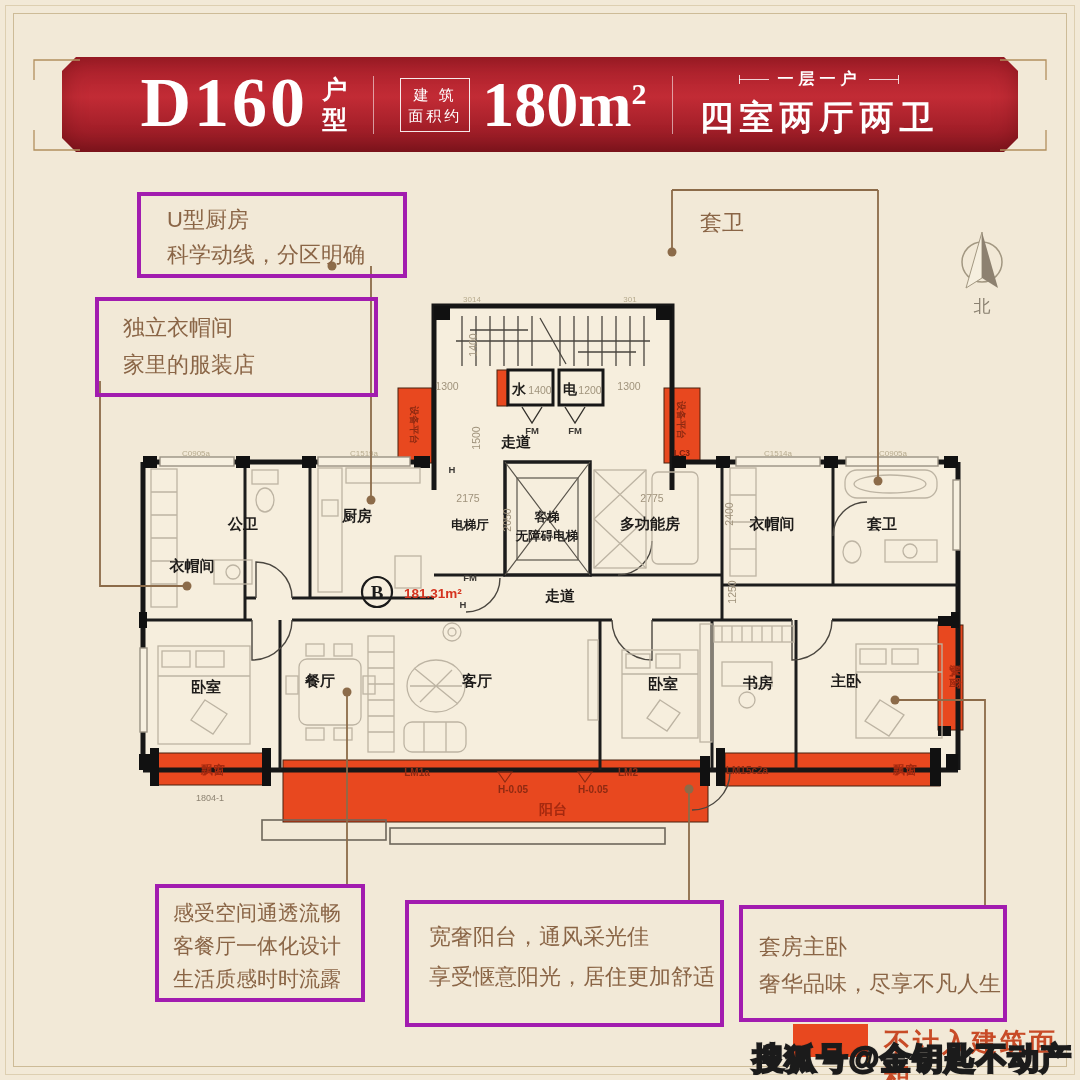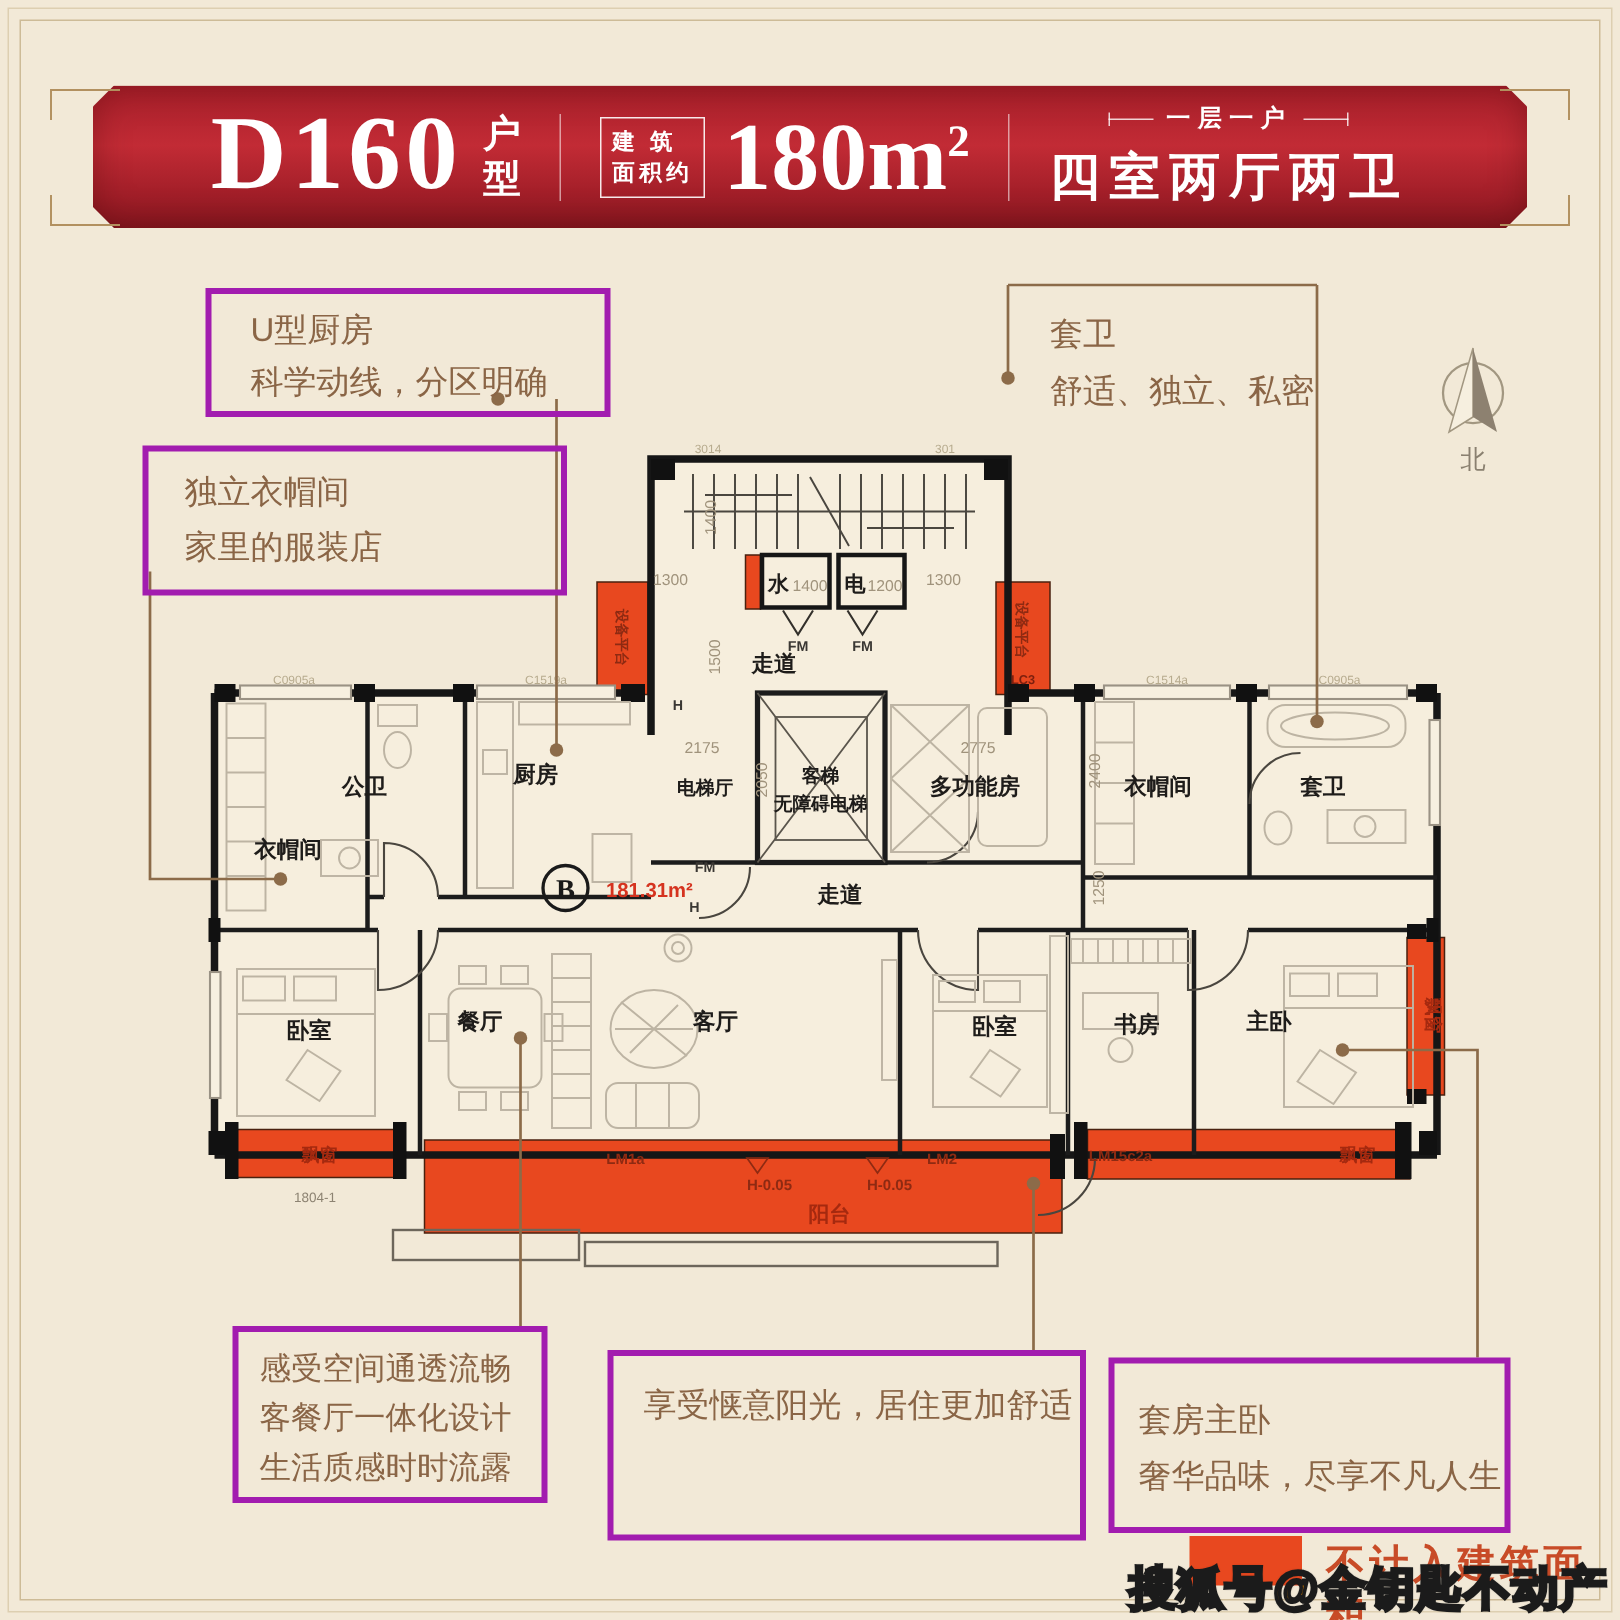--- a/index.html
+++ b/index.html
@@ -11,21 +11,21 @@
   
   .banner{position:absolute;left:62px;top:57px;width:956px;height:95px;
     background:linear-gradient(180deg,#a81f2a 0%,#c22b35 42%,#a11e28 78%,#871720 100%);
     clip-path:polygon(14px 0,942px 0,956px 14px,956px 81px,942px 95px,14px 95px,0 81px,0 14px);
     display:flex;align-items:center;justify-content:center;color:#fff;
     box-shadow:inset 0 0 24px rgba(60,0,0,.35);border-radius:14px;}
   .b-model{font-family:"Liberation Serif",serif;font-weight:bold;font-size:70px;letter-spacing:3px;line-height:1;margin-top:-4px;}
   .b-suffix{display:flex;flex-direction:column;justify-content:center;margin-left:14px;font-size:25px;font-weight:bold;line-height:30px;font-family:"Liberation Serif",serif;}
   .b-div{width:1px;height:58px;background:rgba(255,255,255,.55);margin:0 26px;}
   .b-areabox{border:1px solid rgba(255,255,255,.9);padding:5px 7px;font-size:15px;line-height:21px;
-    letter-spacing:3px;margin-right:12px;font-weight:bold;}
+    text-align:center;letter-spacing:3px;margin-right:12px;font-weight:normal;}
   .b-areaval{font-family:"Liberation Serif",serif;font-weight:bold;font-size:64px;line-height:1;}
   .b-areaval sup{font-size:30px;vertical-align:22px;}
   .b-right{text-align:center;}
   .b-sub-top{display:flex;align-items:center;justify-content:center;font-size:16px;letter-spacing:5px;font-weight:bold;}
   .b-sub-top .tick{display:inline-block;width:30px;height:1px;background:rgba(255,255,255,.8);margin:0 8px;position:relative;}
   .b-sub-top .tick:before{content:"";position:absolute;width:1px;height:9px;background:rgba(255,255,255,.8);top:-4px;}
   .b-sub-top .tick.l:before{left:0;} .b-sub-top .tick.r:before{right:0;}
   .b-sub-main{font-family:"Liberation Serif",serif;font-weight:bold;font-size:34px;letter-spacing:6px;margin-top:5px;}
 
   
@@ -345,28 +345,28 @@
 <div class="callout co-kitchen">
   <p>U型厨房</p>
   <p>科学动线，分区明确</p>
 </div>
 <div class="callout co-cloak">
   <p>独立衣帽间</p>
   <p>家里的服装店</p>
 </div>
 <div class="co-suitebath" style="position:absolute;">
   <p style="margin:0">套卫</p>
-  <p style="margin:0">舒适、独立、私密</p>
 </div>
 <div class="callout co-living">
   <p>感受空间通透流畅</p>
   <p>客餐厅一体化设计</p>
   <p>生活质感时时流露</p>
 </div>
 <div class="callout co-balcony">
+  <p>宽奢阳台，通风采光佳</p>
   <p>享受惬意阳光，居住更加舒适</p>
 </div>
 <div class="callout co-master">
   <p>套房主卧</p>
   <p>奢华品味，尽享不凡人生</p>
 </div>
 
 <div class="legend-box"></div>
 <div class="legend-label">不计入建筑面积</div>
 <div class="watermark">搜狐号@金钥匙不动产</div>

